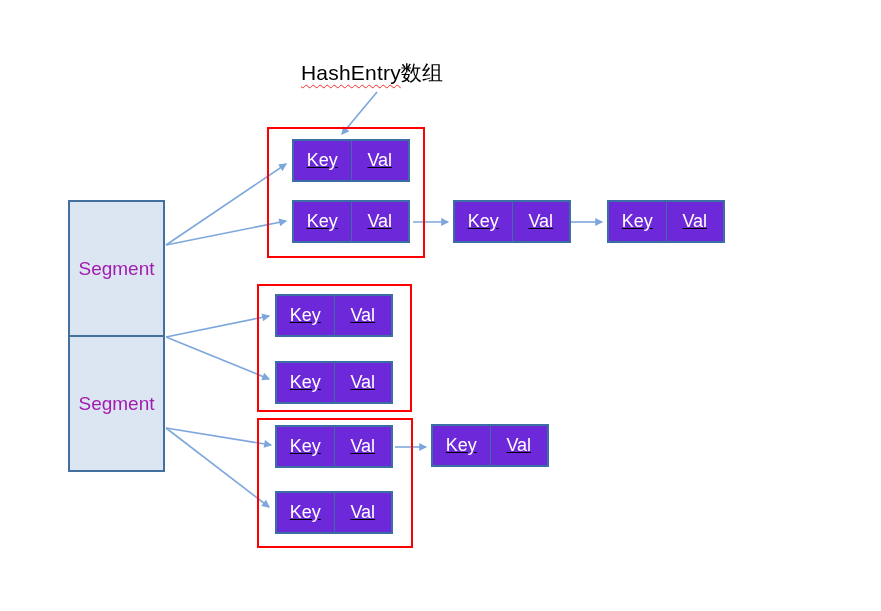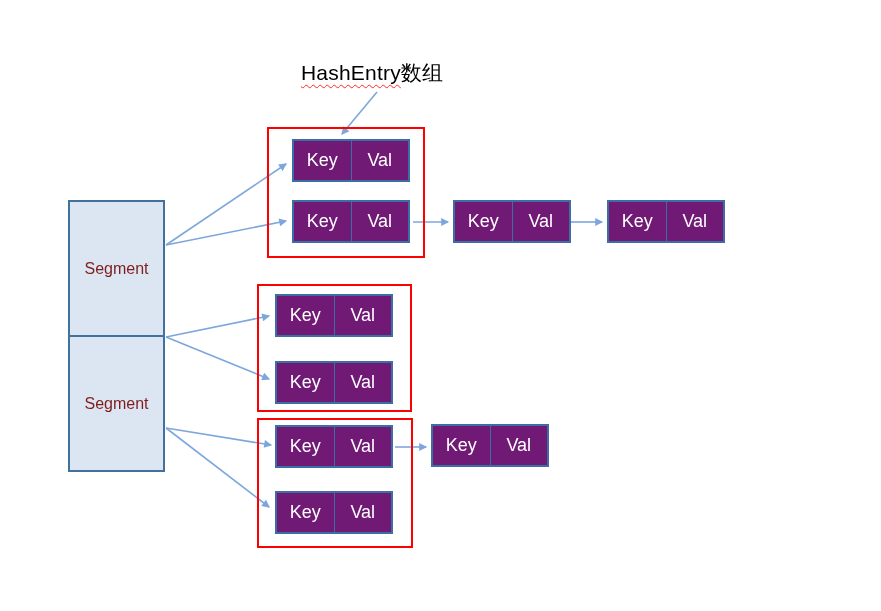--- a/index.html
+++ b/index.html
@@ -48,43 +48,44 @@
   .segment-cell {
     flex: 1;
     display: flex;
     align-items: center;
     justify-content: center;
     border-bottom: 2px solid #41719c;
     box-sizing: border-box;
   }
   .segment-cell:last-child { border-bottom: none; }
   .segment-label {
-    color: #7f1d1d;
-    font-size: 16px;
+    color: #a21caf;
+    font-size: 19px;
     white-space: nowrap;
   }
   
   .group {
     position: absolute;
     border: 2px solid #ff0000;
     box-sizing: border-box;
     background: transparent;
   }
   .group-1 { left: 267px; top: 127px; width: 158px; height: 131px; }
   .group-2 { left: 257px; top: 284px; width: 155px; height: 128px; }
   .group-3 { left: 257px; top: 418px; width: 156px; height: 130px; }
   
   .pair {
     position: absolute;
     width: 118px;
     height: 43px;
     display: flex;
     border: 2px solid #3a6ea5;
-    background: #701a75;
+    background: #6d28d9;
     box-sizing: border-box;
+    text-decoration: underline;
   }
   .pair .cell {
     flex: 1;
     display: flex;
     align-items: center;
     justify-content: center;
     color: #ffffff;
     font-size: 18px;
   }
   .pair .cell.key { border-right: 1px solid #3a6ea5; }

